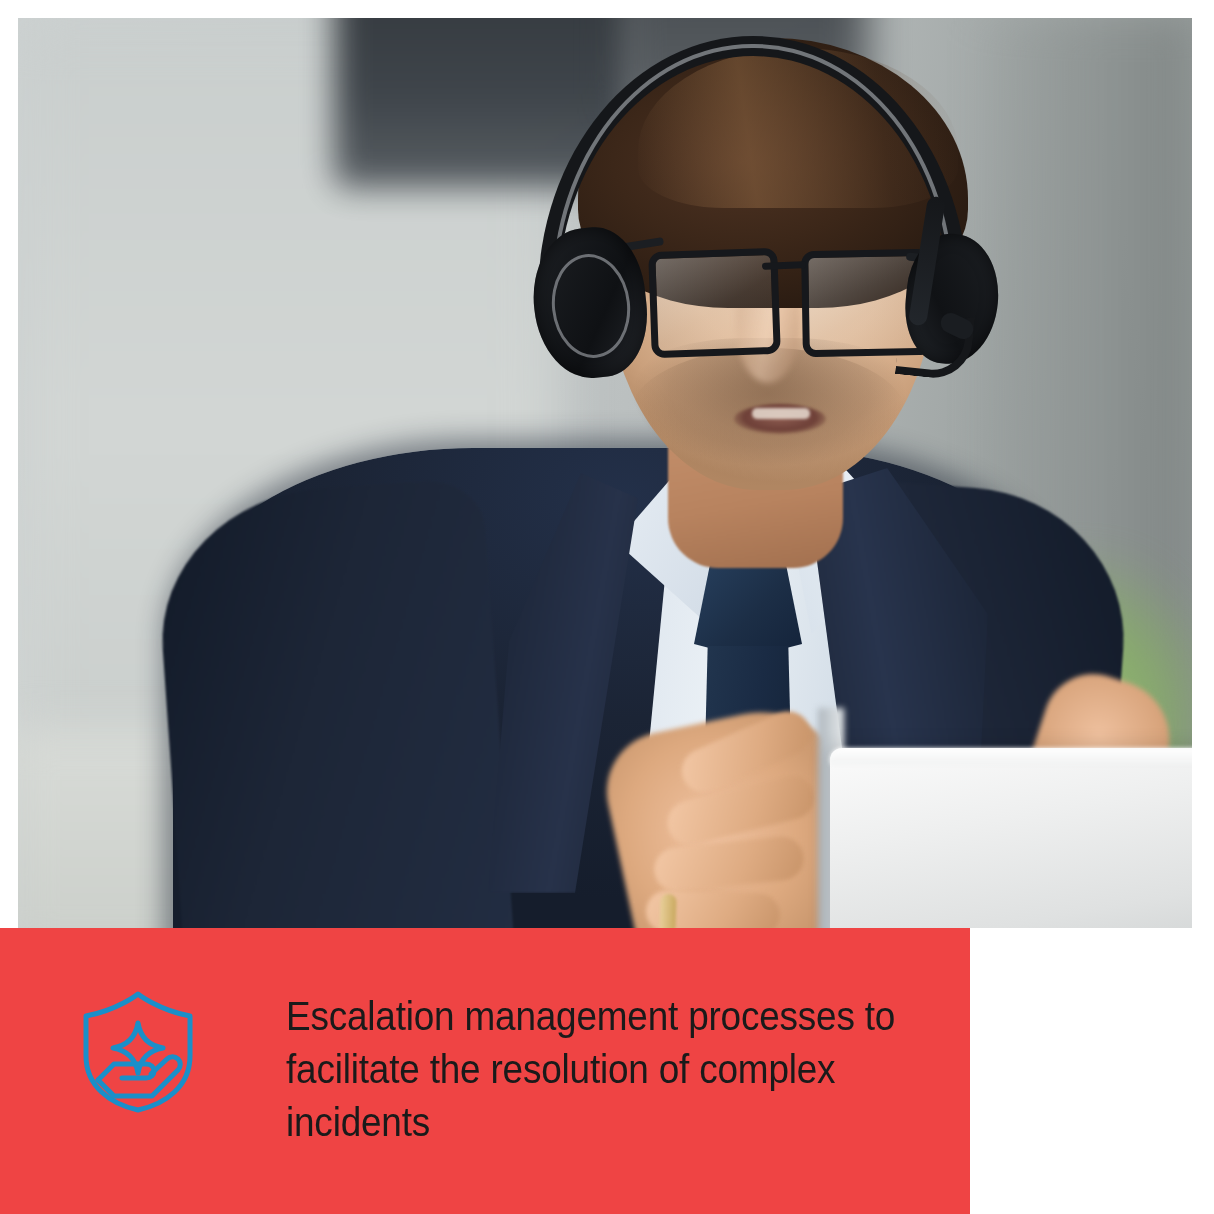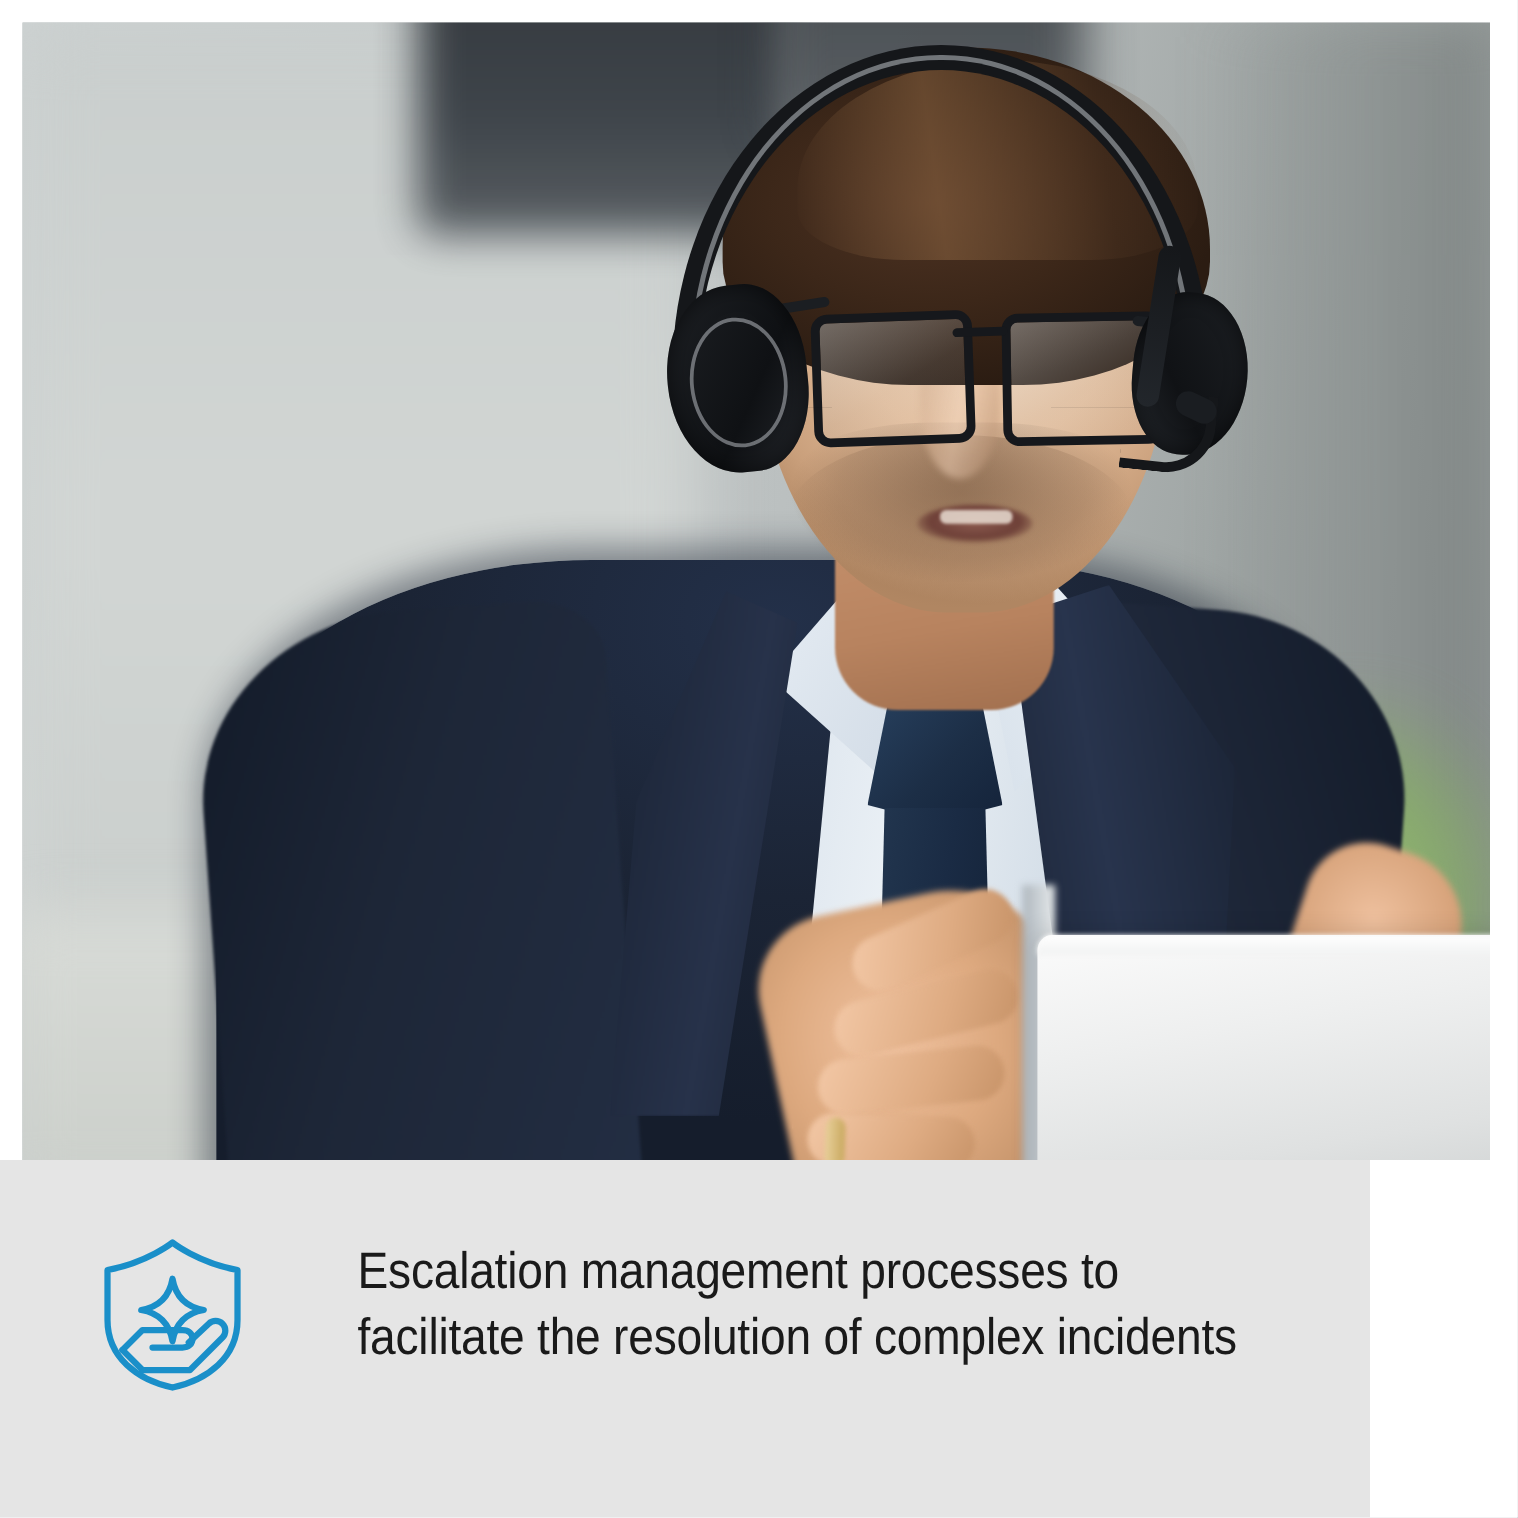--- a/index.html
+++ b/index.html
@@ -385,23 +385,23 @@
   }
 
   
   .soft { filter: blur(.6px); }
 
   
   .caption {
     position: absolute;
     left: 0;
     top: 928px;
-    width: 1096px;
+    width: 970px;
     height: 286px;
-    background: #e5e5e5;
+    background: #ef4444;
   }
   .caption-inner {
     position: absolute;
     left: 78px;
     top: 62px;
     display: flex;
     align-items: flex-start;
     gap: 0;
   }
   .icon-wrap {

